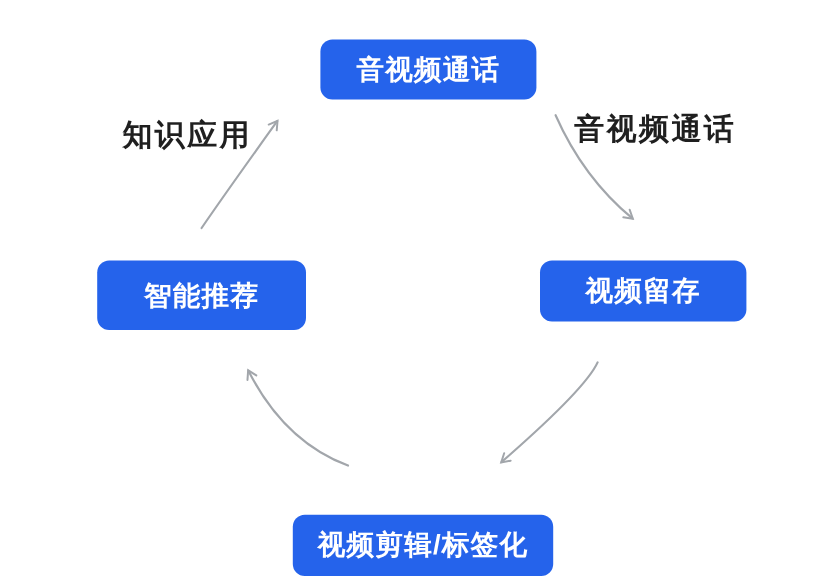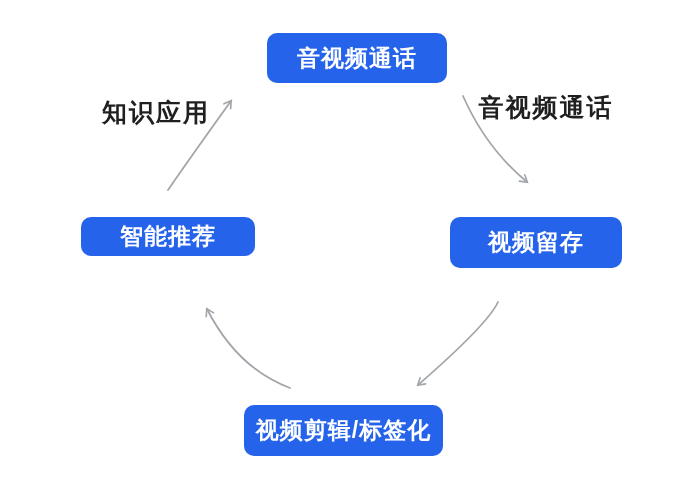--- a/index.html
+++ b/index.html
@@ -23,22 +23,22 @@
     display: flex;
     align-items: center;
     justify-content: center;
     font-weight: bold;
     font-size: 23px;
     letter-spacing: 1px;
     white-space: nowrap;
   }
   .node-top    { left: 267px; top: 33px;  width: 180px; height: 50px; }
   .node-right  { left: 450px; top: 217px; width: 172px; height: 51px; }
-  .node-left   { left: 81px;  top: 217px; width: 174px; height: 39px; }
-  .node-bottom { left: 244px; top: 405px; width: 199px; height: 51px; }
+  .node-left   { left: 81px;  top: 217px; width: 174px; height: 58px; }
+  .node-bottom { left: 244px; top: 429px; width: 217px; height: 51px; }
   .edge-label {
     position: absolute;
     transform: translate(-50%, -50%);
     color: var(--edge-label, #1f1f1f);
     font-weight: bold;
     font-size: 25px;
     letter-spacing: 2px;
     white-space: nowrap;
   }
   .label-production  { left: 546px; top: 107px; }

